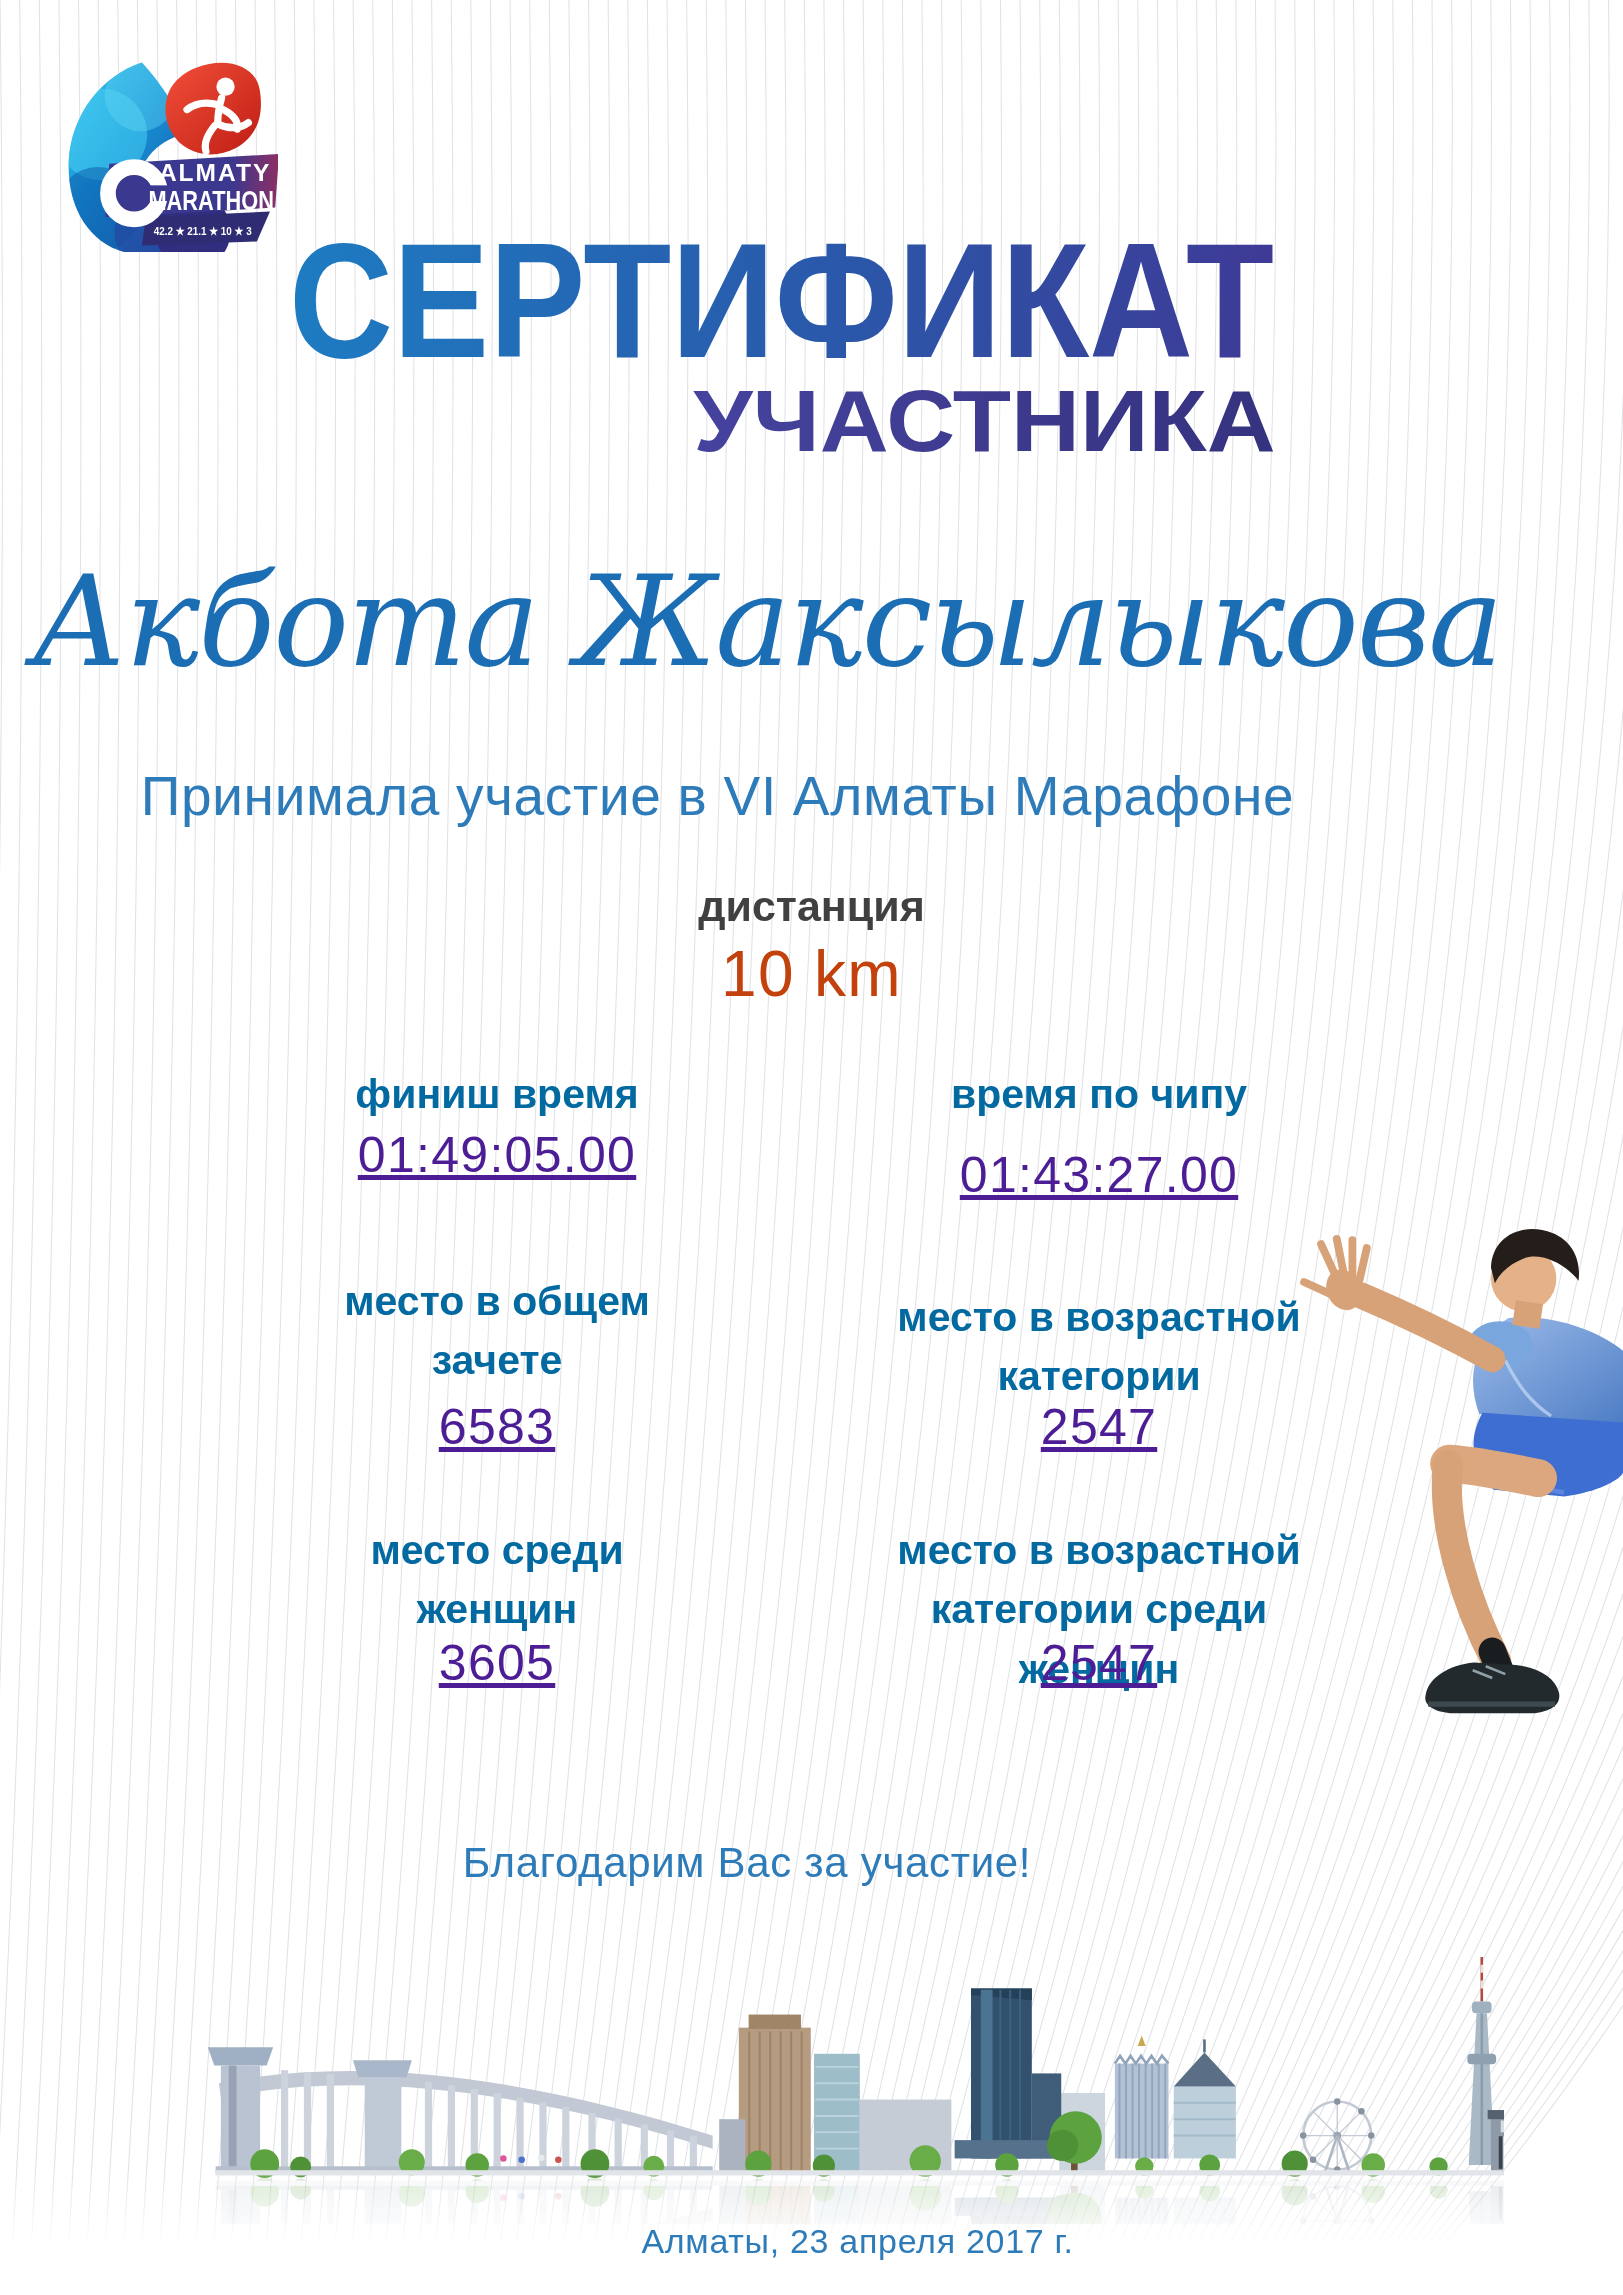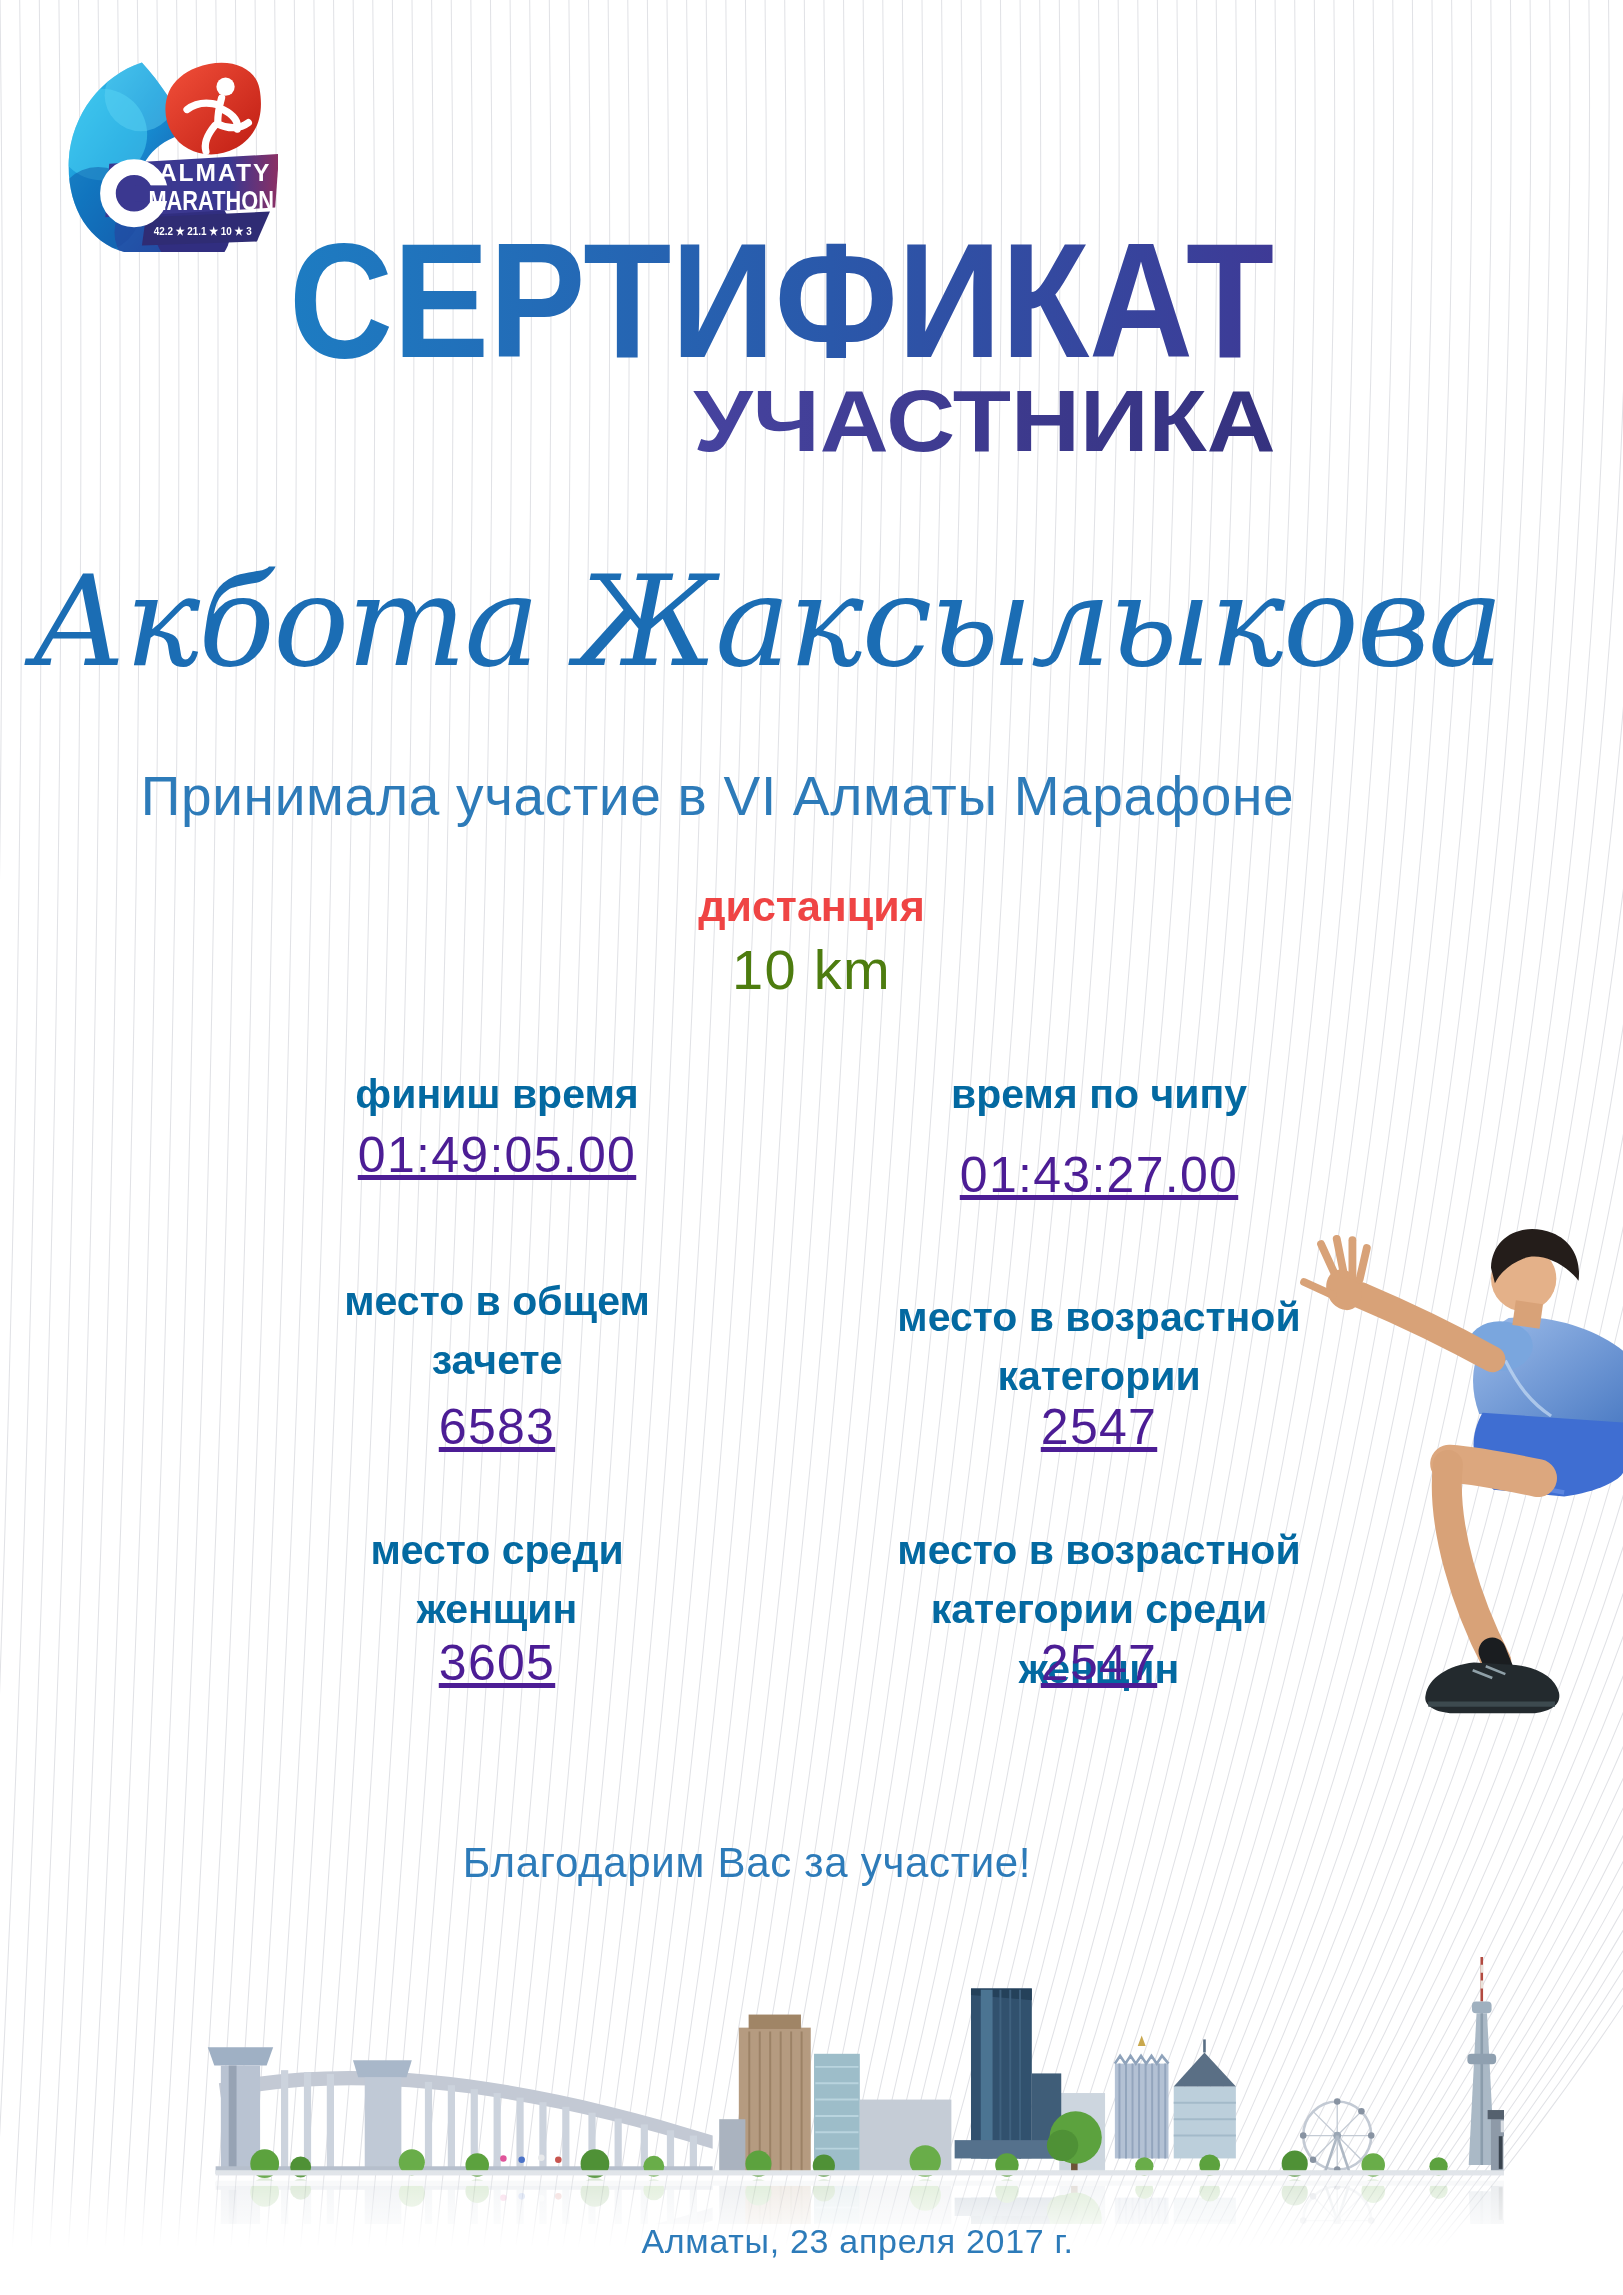--- a/index.html
+++ b/index.html
@@ -9,22 +9,22 @@
   #bg-lines{position:absolute;left:0;top:0;z-index:0;}
   .z1{z-index:1;} .z2{z-index:2;} .z3{z-index:3;}
   .center{text-align:center;}
   .participant-name{left:0;top:548px;width:1533px;text-align:center;
     font-family:"DejaVu Serif",serif;font-style:italic;font-weight:normal;
     font-size:126px;color:#1b6db4;letter-spacing:-2px;}
   .intro-line{left:0;top:764px;width:1435px;text-align:center;
     font-size:55px;color:#2d7bb9;letter-spacing:0.7px;}
   .stat-label{font-weight:bold;color:#0369a1;font-size:41px;line-height:1.45;}
   .stat-value{color:#4c1d95;font-size:50px;letter-spacing:1.3px;text-decoration:underline;}
-  .dist-label{font-weight:bold;color:#ef4444;font-size:43px;}
-  .dist-value{color:#4d7c0f;font-size:56px;letter-spacing:1.3px;}
+  .dist-label{font-weight:bold;color:#404040;font-size:43px;}
+  .dist-value{color:#c2410c;font-size:64px;letter-spacing:1.3px;}
   .col-left{left:170px;width:654px;text-align:center;}
   .col-right{left:772px;width:654px;text-align:center;}
   .wrap-l2{max-width:366px;margin:0 auto;}
   .wrap-r2{max-width:432px;margin:16px auto;}
   .wrap-l3{max-width:294px;margin:0 auto;}
   .wrap-r3{max-width:484px;margin:0 auto;}
   .thanks-line{left:0;top:1839px;width:1494px;text-align:center;
     font-size:42px;color:#2d7bb9;letter-spacing:0.7px;}
   .date-line{left:46px;top:2222px;width:1623px;text-align:center;
     font-size:34px;color:#2d7bb9;letter-spacing:0.7px;}

